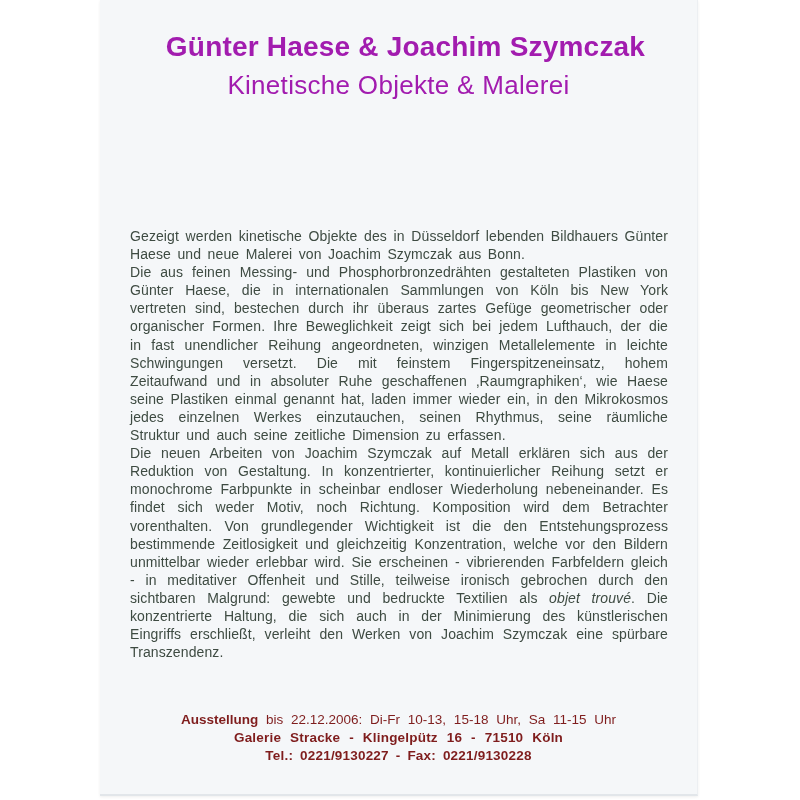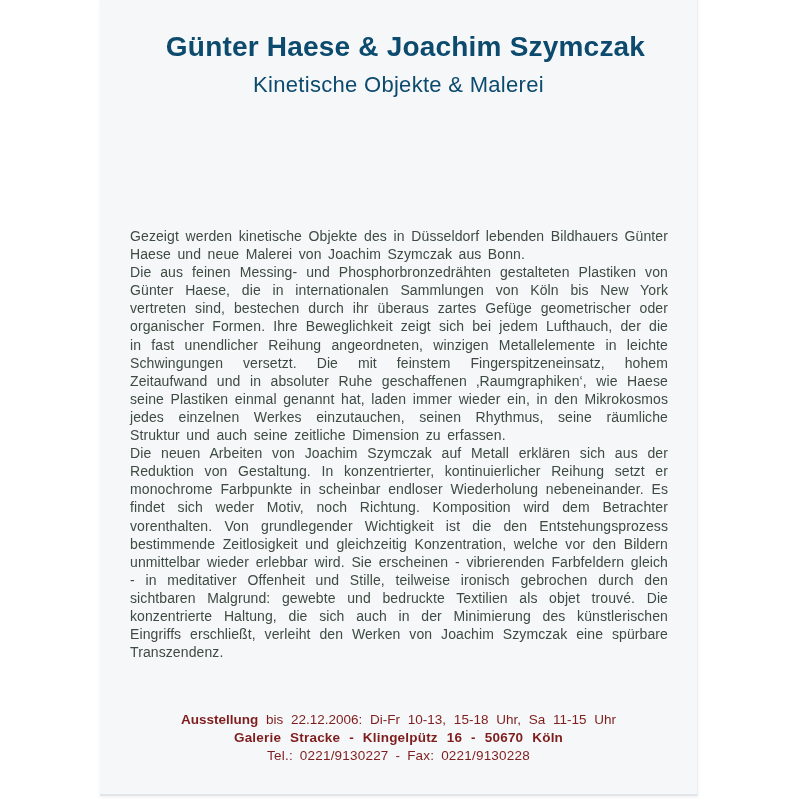--- a/index.html
+++ b/index.html
@@ -25,69 +25,69 @@
     border-right: 1px solid #eceff2;
     border-bottom: 2px solid #e2e6ea;
     box-shadow: 0 1px 3px rgba(0,0,0,0.07);
   }
   .title-block {
     position: absolute;
     top: 30px;
     left: 0;
     width: 100%;
     text-align: center;
-    color: #0c4a6e;
+    color: #a21caf;
   }
   .title-artists {
     margin: 0;
     padding-left: 14px;
     font-size: 28px;
     line-height: 34px;
     font-weight: bold;
     letter-spacing: 0.2px;
   }
   .title-subtitle {
     margin: 6px 0 0 0;
-    font-size: 22px;
+    font-size: 26px;
     line-height: 30px;
     font-weight: normal;
     letter-spacing: 0.3px;
   }
   .article {
     position: absolute;
     top: 227px;
     left: 30px;
     width: 538px;
     color: #3e4b42;
     font-size: 14px;
     line-height: 18.1px;
     letter-spacing: 0.1px;
     word-spacing: 2.5px;
   }
   .article p {
     margin: 0;
     text-align: justify;
   }
   .bold-inline { font-weight: normal; }
-  .italic-inline { }
+  .italic-inline { font-style: italic; }
   .footer {
     position: absolute;
     top: 711px;
     left: 0;
     width: 100%;
     text-align: center;
     color: #7f1d1d;
     font-size: 13.5px;
     line-height: 18px;
   }
   .footer-line { margin: 0; }
   .fl-exhibition { word-spacing: 4px; }
   .fl-exhibition .label { font-weight: bold; }
   .fl-address { font-weight: bold; word-spacing: 5px; letter-spacing: 0.2px; }
-  .fl-phone { font-weight: normal; word-spacing: 3px; letter-spacing: 0.2px; }
+  .fl-phone { font-weight: bold; word-spacing: 3px; letter-spacing: 0.2px; }
   .fl-web { font-weight: bold; letter-spacing: 0.3px; margin-top: 44px; }
 </style>
 </head>
 <body>
 
 <div class="page">
   <div class="card">
 
     <div class="title-block">
       <h1 class="title-artists">Günter Haese &amp; Joachim Szymczak</h1>
@@ -95,19 +95,19 @@
     </div>
 
     <div class="article">
       <p><span>Gezeigt werden kinetische Objekte des in Düsseldorf lebenden Bildhauers Günter Haese und neue Malerei von Joachim Szymczak aus Bonn.</span></p>
       <p><span>Die aus feinen Messing- und Phosphorbronzedrähten gestalteten Plastiken von </span><span class="bold-inline">Günter Haese</span><span>, die in internationalen Sammlungen von Köln bis New York vertreten sind, bestechen durch ihr überaus zartes Gefüge geometrischer oder organischer Formen. Ihre Beweglichkeit zeigt sich bei jedem Lufthauch, der die in fast unendlicher Reihung angeordneten, winzigen Metallelemente in leichte Schwingungen versetzt. Die mit feinstem Fingerspitzeneinsatz, hohem Zeitaufwand und in absoluter Ruhe geschaffenen ‚Raumgraphiken‘, wie Haese seine Plastiken einmal genannt hat, laden immer wieder ein, in den Mikrokosmos jedes einzelnen Werkes einzutauchen, seinen Rhythmus, seine räumliche Struktur und auch seine zeitliche Dimension zu erfassen.</span></p>
       <p><span>Die neuen Arbeiten von </span><span class="bold-inline">Joachim Szymczak</span><span> auf Metall erklären sich aus der Reduktion von Gestaltung. In konzentrierter, kontinuierlicher Reihung setzt er monochrome Farbpunkte in scheinbar endloser Wiederholung nebeneinander. Es findet sich weder Motiv, noch Richtung. Komposition wird dem Betrachter vorenthalten. Von grundlegender Wichtigkeit ist die den Entstehungsprozess bestimmende Zeitlosigkeit und gleichzeitig Konzentration, welche vor den Bildern unmittelbar wieder erlebbar wird. Sie erscheinen - vibrierenden Farbfeldern gleich - in meditativer Offenheit und Stille, teilweise ironisch gebrochen durch den sichtbaren Malgrund: gewebte und bedruckte Textilien als </span><span class="italic-inline">objet trouvé</span><span>. Die konzentrierte Haltung, die sich auch in der Minimierung des künstlerischen Eingriffs erschließt, verleiht den Werken von Joachim Szymczak eine spürbare Transzendenz.</span></p>
     </div>
 
     <div class="footer">
       <p class="footer-line fl-exhibition"><span class="label">Ausstellung</span><span> bis 22.12.2006: Di-Fr 10-13, 15-18 Uhr, Sa 11-15 Uhr</span></p>
-      <p class="footer-line fl-address">Galerie Stracke - Klingelpütz 16 - 50670 Köln</p>
+      <p class="footer-line fl-address">Galerie Stracke - Klingelpütz 16 - 71510 Köln</p>
       <p class="footer-line fl-phone">Tel.: 0221/9130227 - Fax: 0221/9130228</p>
       <p class="footer-line fl-web">www.stracke-koeln.de</p>
     </div>
 
   </div>
 </div>
 
 </body></html>

